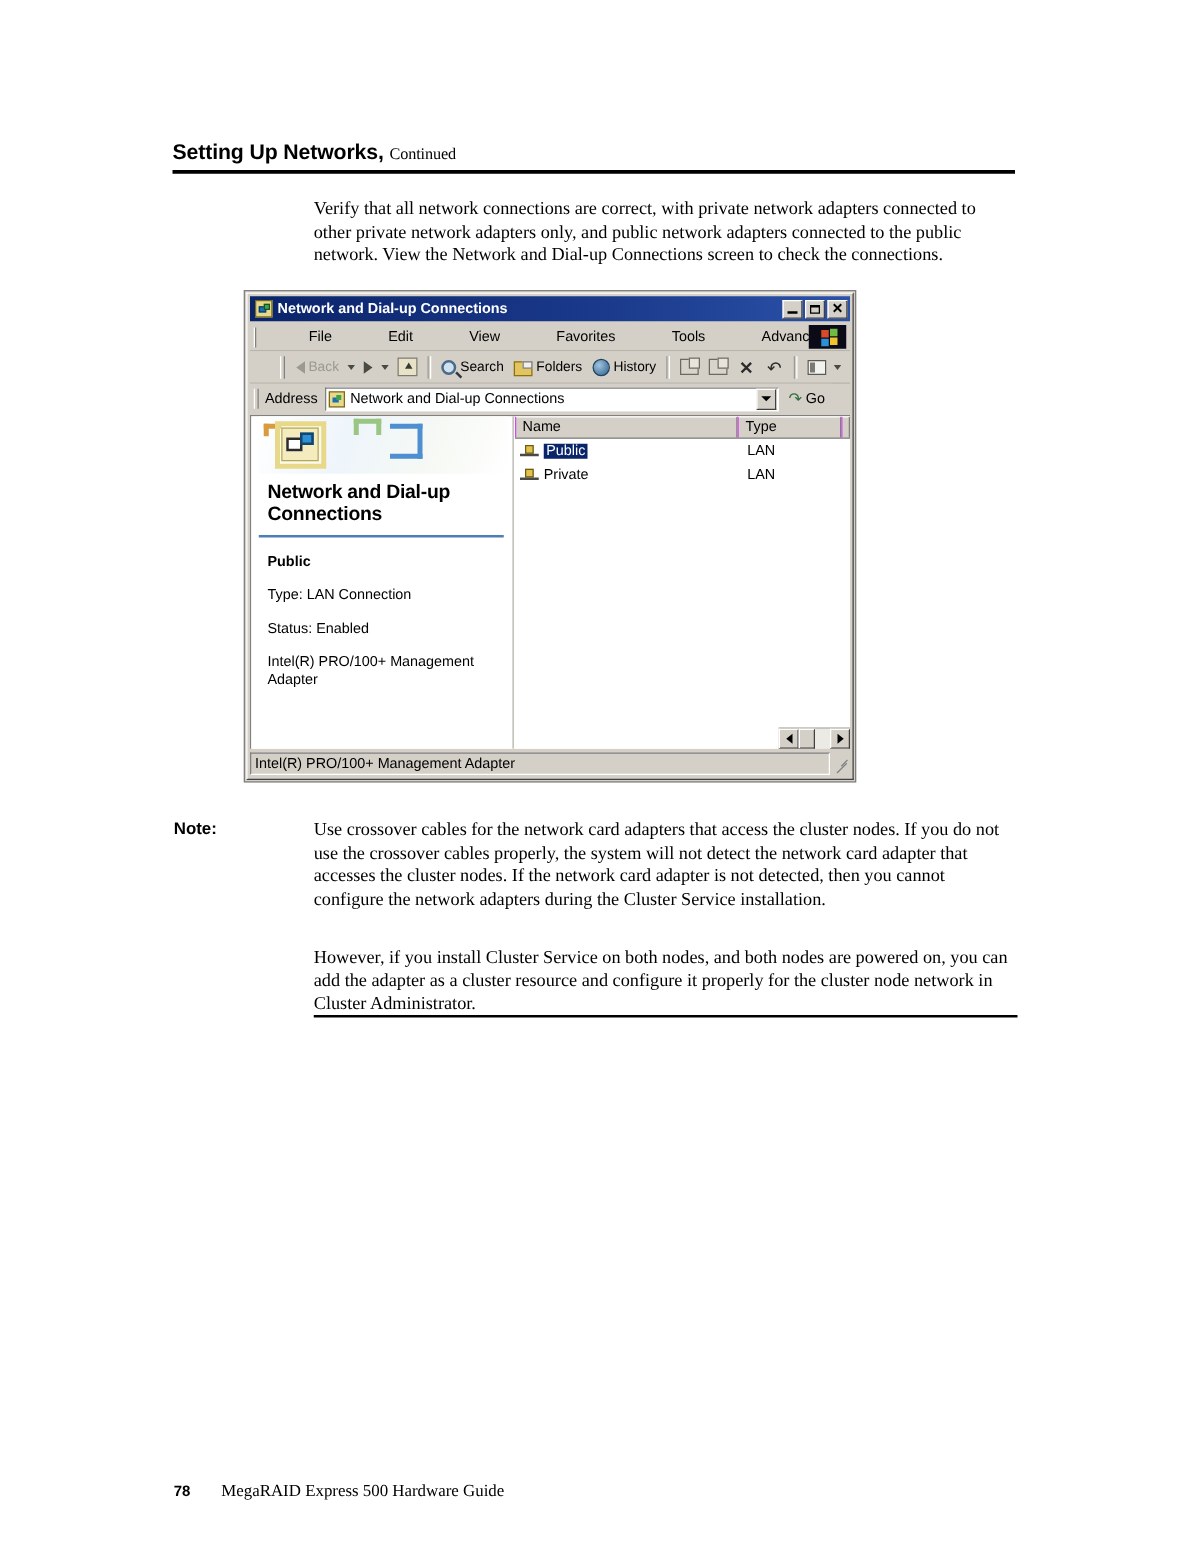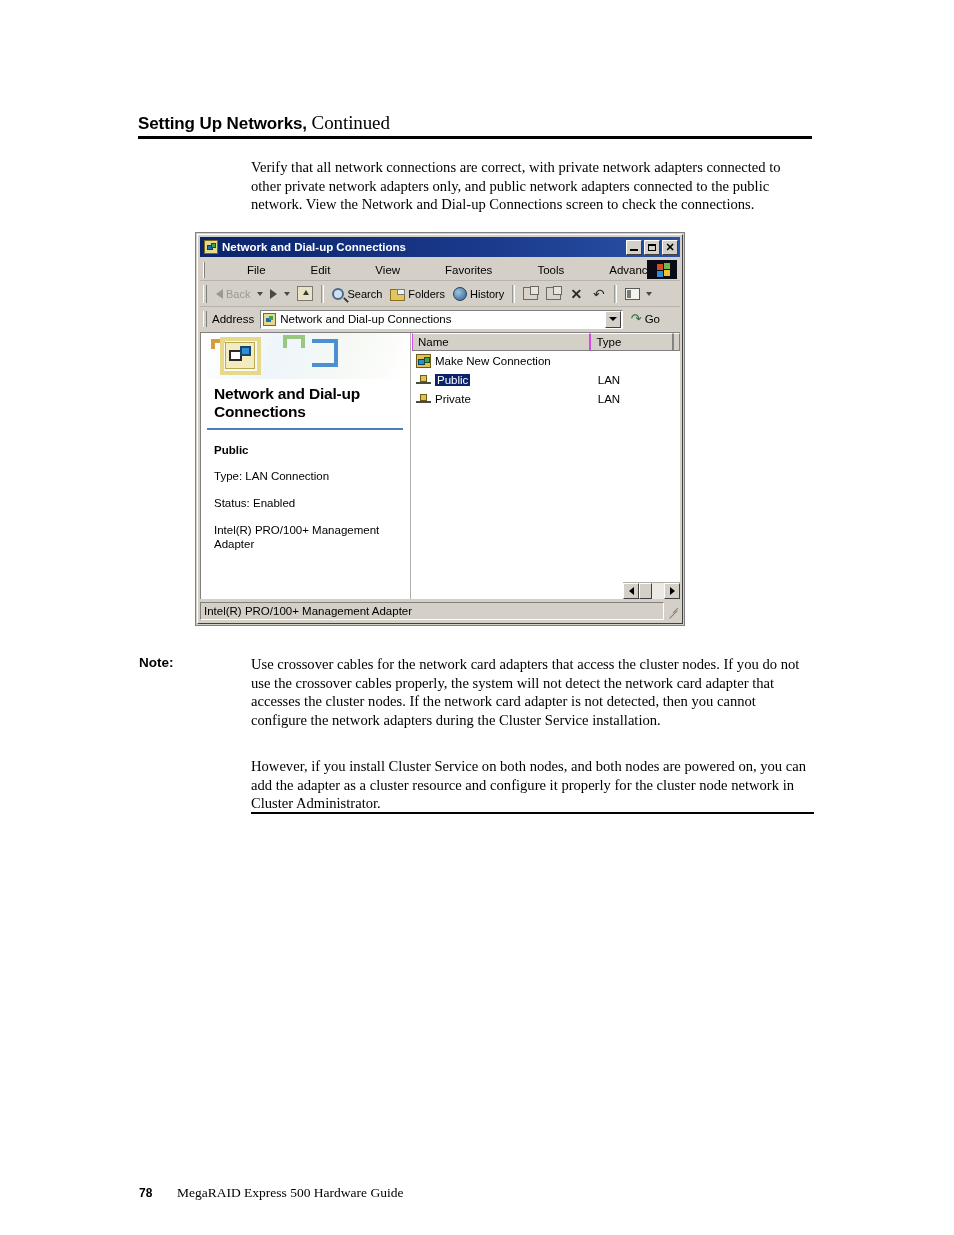--- a/index.html
+++ b/index.html
@@ -26,21 +26,21 @@
   .head-line {
     font-family: "Liberation Sans", sans-serif;
     font-size: 17px;
     font-weight: bold;
     color: #000;
     letter-spacing: -0.1px;
     white-space: nowrap;
   }
   .head-cont {
     font-family: "Liberation Serif", serif;
-    font-size: 19px;
+    font-size: 13px;
     font-weight: normal;
   }
   .head-rule {
     position: absolute;
     left: 138px;
     top: 136px;
     width: 674px;
     height: 3px;
     background: #000;
   }
@@ -206,20 +206,21 @@
   
   .toolbar {
     position: absolute;
     left: 2px; top: 46px; right: 2px;
     height: 26px;
     background: #d4d0c8;
     display: flex;
     align-items: center;
     border-bottom: 1px solid #b8b4ac;
     box-sizing: border-box;
+    justify-content: flex-end;
   }
   .tbar-grip {
     width: 4px; height: 18px;
     border-left: 1px solid #ffffff;
     border-right: 1px solid #808080;
     margin: 0 5px 0 3px;
     box-sizing: border-box;
   }
   .tbar-btn {
     display: flex;
@@ -919,27 +920,20 @@
         <div class="lp-row">Intel(R) PRO/100+ Management Adapter</div>
       </div>
 
       <div class="listpane">
         <div class="col-head">
           <span class="col col-name">Name</span>
           <span class="col col-type">Type</span>
           <span class="col col-rest"></span>
         </div>
 
-        <div class="lrow">
-          <span class="lname">
-            <span class="ico-newconn"></span>
-            <span>Make New Connection</span>
-          </span>
-          <span class="ltype"></span>
-        </div>
 
         <div class="lrow">
           <span class="lname">
             <span class="ico-lan"></span>
             <span class="sel-text">Public</span>
           </span>
           <span class="ltype">LAN</span>
         </div>
 
         <div class="lrow">

